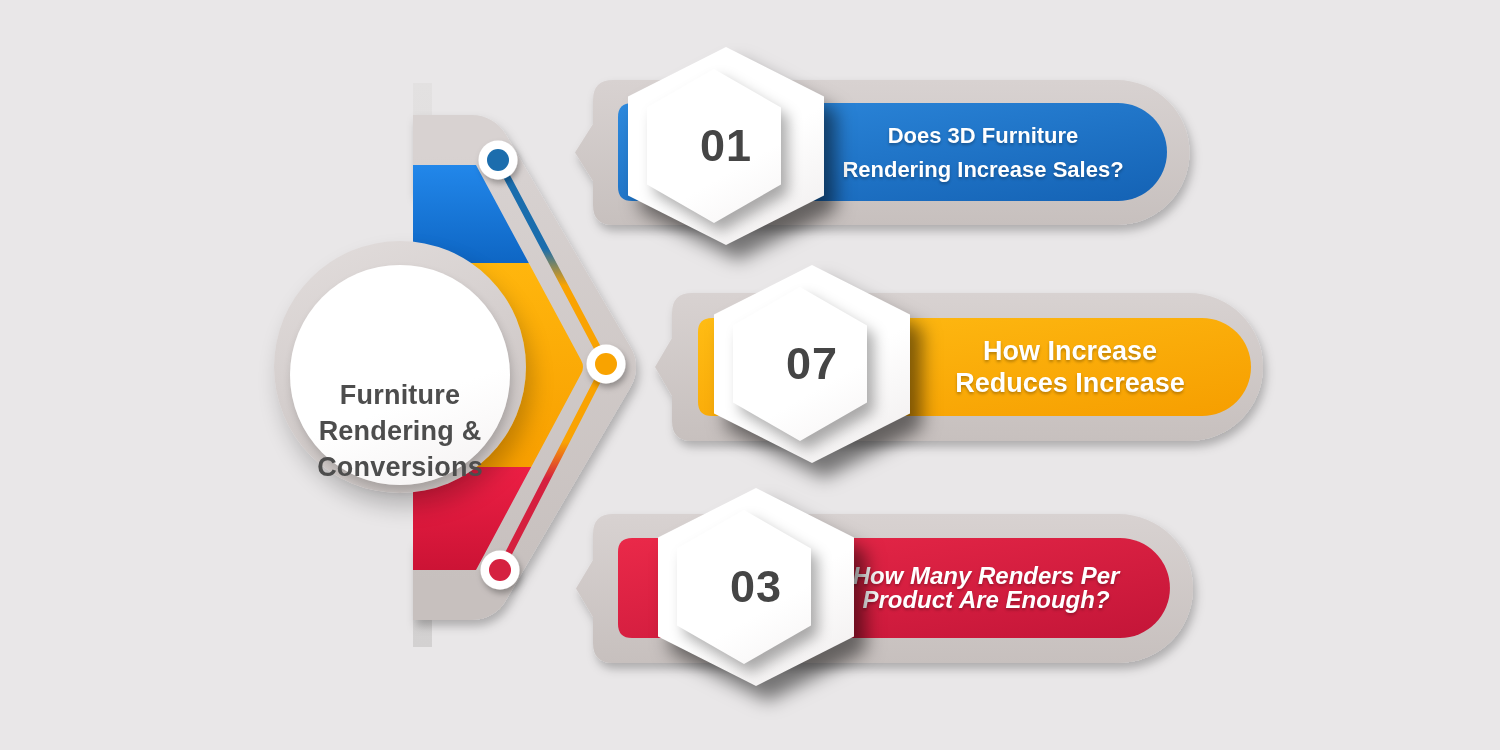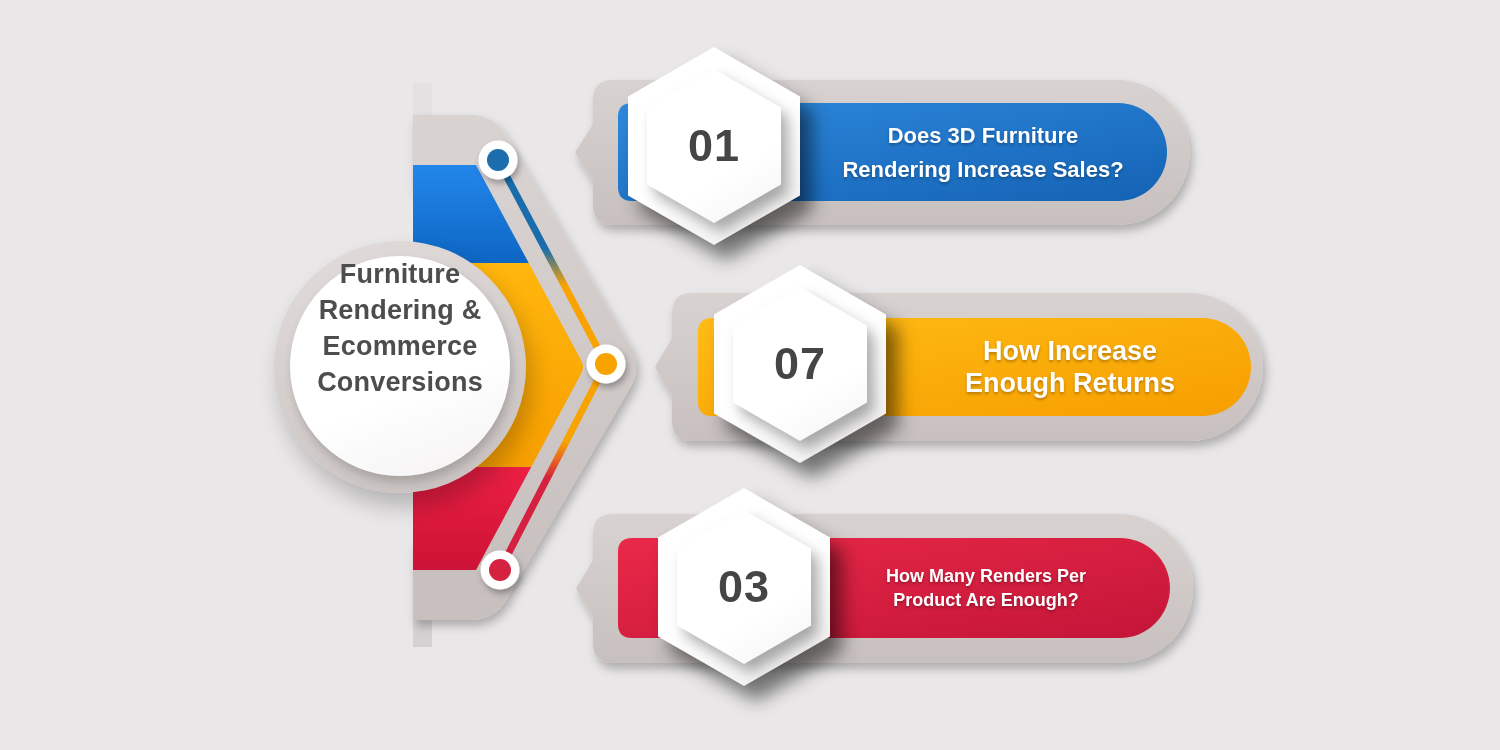--- a/index.html
+++ b/index.html
@@ -13,43 +13,43 @@
   #decor{position:absolute;left:0;top:0;}
 
   
   .hub{
     position:absolute;left:274px;top:241px;width:252px;height:252px;
     border-radius:50%;
     background:linear-gradient(160deg,#e2dddc 0%,#d5cfce 45%,#c7c0be 100%);
     box-shadow:6px 14px 22px rgba(0,0,0,0.22);
   }
   .hub-inner{
-    position:absolute;left:16px;top:15px;width:220px;height:220px;border-radius:50%;
+    position:absolute;left:16px;top:24px;width:220px;height:220px;border-radius:50%;
     background:linear-gradient(160deg,#ffffff 60%,#f4f1f1 100%);
     box-shadow:2px 6px 10px rgba(0,0,0,0.18);
-    display:flex;align-items:flex-start;justify-content:center;text-align:center;
+    display:flex;align-items:flex-end;justify-content:center;text-align:center;
   }
   .hub-text{
     font-size:27px;line-height:36px;font-weight:bold;color:#4d4d4d;
     letter-spacing:0.2px;
   }
   .hub-text span{display:block;}
 
   
   .row-text{
     position:absolute;color:#ffffff;font-weight:bold;text-align:center;
     text-shadow:0 2px 3px rgba(0,0,0,0.28);
   }
   .row-text span{display:block;}
   #row-text-1{left:805px;top:119px;width:356px;font-size:22px;line-height:34px;}
   #row-text-2{left:895px;top:335px;width:350px;font-size:27px;line-height:32px;}
-  #row-text-3{left:813px;top:564px;width:346px;font-size:18px;line-height:24px;}
+  #row-text-3{left:813px;top:564px;width:346px;font-size:24px;line-height:24px;font-style:italic;}
 
   
-  .hex-badge{position:absolute;width:172px;height:198px;}
+  .hex-badge{position:absolute;width:196px;height:198px;}
   #hex-1{left:628px;top:47px;}
   #hex-2{left:714px;top:265px;}
   #hex-3{left:658px;top:488px;}
   .hex-outer-wrap{position:absolute;inset:0;filter:drop-shadow(12px 15px 9px rgba(0,0,0,0.5));}
   .hex-shape{
     width:100%;height:100%;
     background:linear-gradient(150deg,#ffffff 55%,#efecec 100%);
     clip-path:polygon(50% 0,100% 25%,100% 75%,50% 100%,0 75%,0 25%);
   }
   .hex-inner-wrap{
@@ -153,33 +153,32 @@
 
     <path d="M613,514 H1118.5 A74.5,74.5 0 0 1 1118.5,663 H613 Q593,663 593,643 V617 L576,588.5 L593,560 V534 Q593,514 613,514 Z" fill="url(#gBand)" filter="url(#fShadow)"></path>
     <path d="M632,538 H1120 A50,50 0 0 1 1120,638 H632 Q618,638 618,624 V552 Q618,538 632,538 Z" fill="url(#gRed)"></path>
   </svg>
 
   <div class="hub">
     <div class="hub-inner">
       <div class="hub-text">
         <span>Furniture</span>
         <span>Rendering &amp;</span>
-        <span>Ecommerce</span>
         <span>Conversions</span>
       </div>
     </div>
   </div>
 
   <div class="row-text" id="row-text-1">
     <span>Does 3D Furniture</span>
     <span>Rendering Increase Sales?</span>
   </div>
   <div class="row-text" id="row-text-2">
     <span>How Increase</span>
-    <span>Enough Returns</span>
+    <span>Reduces Increase</span>
   </div>
   <div class="row-text" id="row-text-3">
     <span>How Many Renders Per</span>
     <span>Product Are Enough?</span>
   </div>
 
   <div class="hex-badge" id="hex-1">
     <div class="hex-outer-wrap">
       <div class="hex-shape"></div>
     </div>

